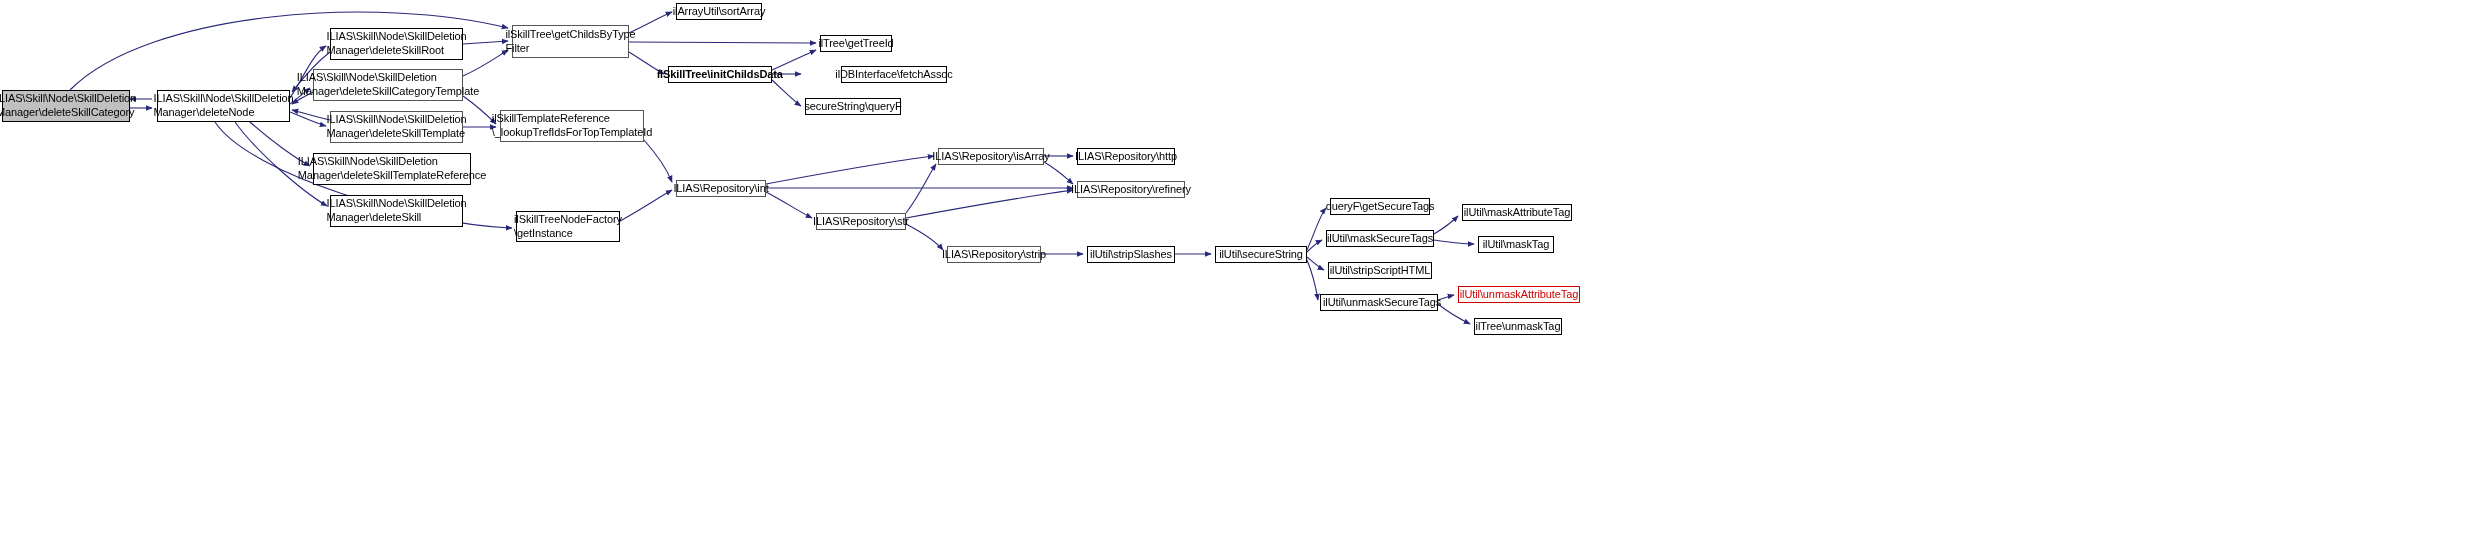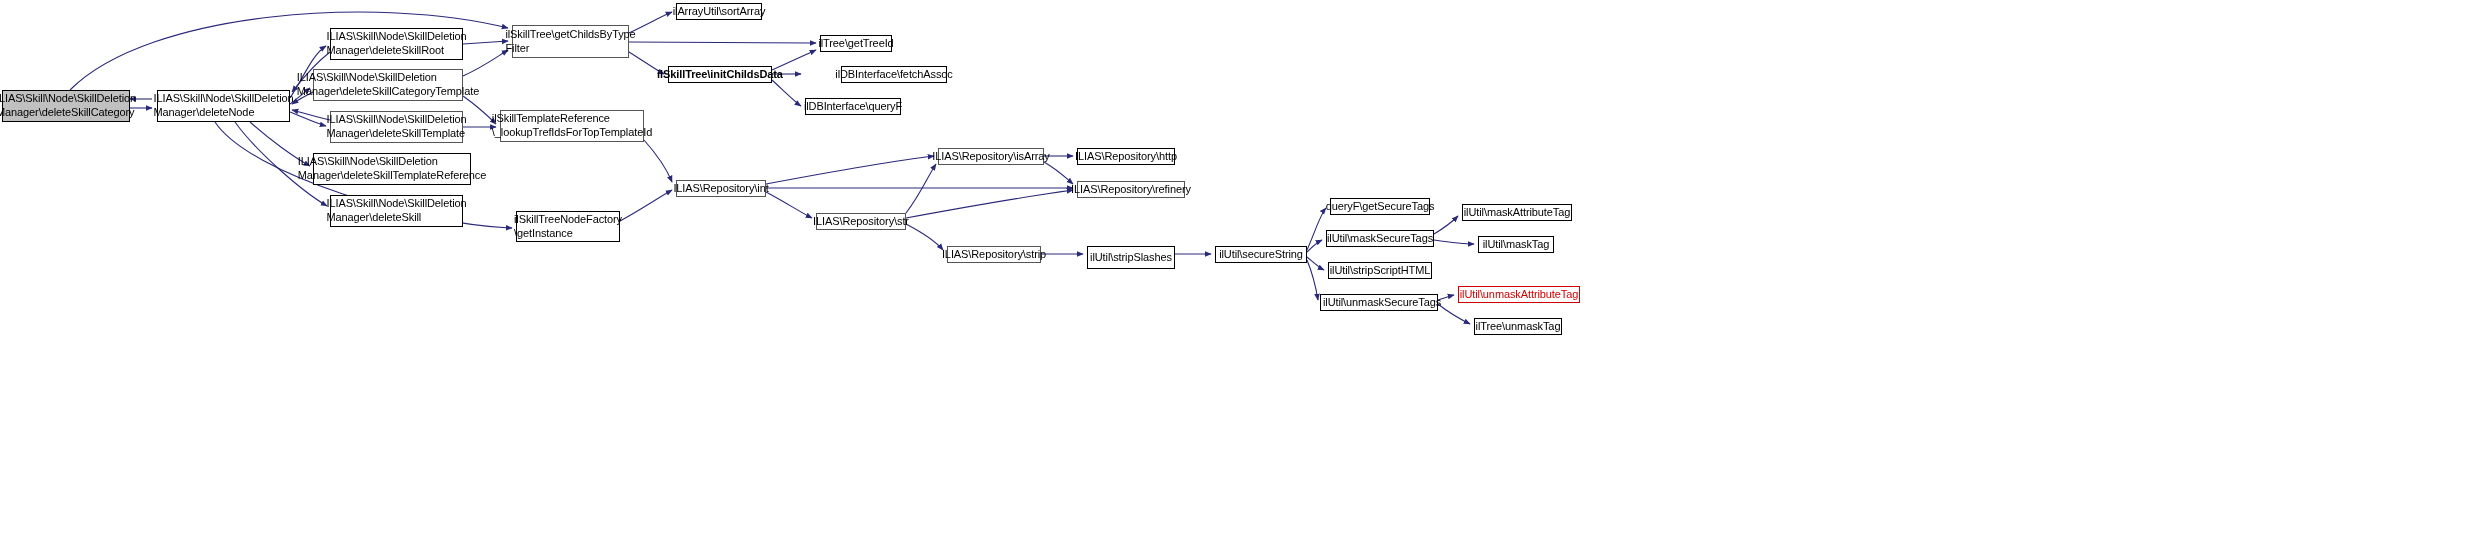--- a/index.html
+++ b/index.html
@@ -84,28 +84,28 @@
     <div class="node thick" style="left: 512px; top: 25px; width: 117px; height: 33px;">ilSkillTree\getChildsByType
 Filter</div>
     <div class="node thick" style="left: 500px; top: 110px; width: 144px; height: 32px;">ilSkillTemplateReference
 \_lookupTrefIdsForTopTemplateId</div>
     <div class="node" style="left: 516px; top: 211px; width: 104px; height: 31px;">ilSkillTreeNodeFactory
 \getInstance</div>
     <div class="node" style="left: 676px; top: 3px; width: 86px; height: 17px;">ilArrayUtil\sortArray</div>
     <div class="node" style="left: 820px; top: 35px; width: 72px; height: 17px;">ilTree\getTreeId</div>
     <div class="node" style="left: 668px; top: 66px; width: 104px; height: 17px; font-weight: bold;">ilSkillTree\initChildsData</div>
     <div class="node" style="left: 805px; top: 66px; width: 106px; height: 17px; margin-left: 36px;">ilDBInterface\fetchAssoc</div>
-    <div class="node" style="left: 805px; top: 98px; width: 96px; height: 17px;">ilDBInterface\queryF</div>
+    <div class="node" style="left: 805px; top: 98px; width: 96px; height: 17px;">secureString\queryF</div>
     <div class="node thick" style="left: 676px; top: 180px; width: 90px; height: 17px;">ILIAS\Repository\int</div>
     <div class="node thick" style="left: 816px; top: 213px; width: 90px; height: 17px;">ILIAS\Repository\str</div>
     <div class="node thick" style="left: 947px; top: 246px; width: 94px; height: 17px;">ILIAS\Repository\strip</div>
     <div class="node thick" style="left: 938px; top: 148px; width: 106px; height: 17px;">ILIAS\Repository\isArray</div>
     <div class="node" style="left: 1077px; top: 148px; width: 98px; height: 17px;">ILIAS\Repository\http</div>
     <div class="node thick" style="left: 1077px; top: 181px; width: 108px; height: 17px;">ILIAS\Repository\refinery</div>
-    <div class="node" style="left: 1087px; top: 246px; width: 88px; height: 23px;">ilUtil\stripSlashes</div>
+    <div class="node" style="left: 1087px; top: 246px; width: 88px; height: 17px;">ilUtil\stripSlashes</div>
     <div class="node" style="left: 1215px; top: 246px; width: 92px; height: 17px;">ilUtil\secureString</div>
     <div class="node" style="left: 1330px; top: 198px; width: 100px; height: 17px;">queryF\getSecureTags</div>
     <div class="node" style="left: 1326px; top: 230px; width: 108px; height: 17px;">ilUtil\maskSecureTags</div>
     <div class="node" style="left: 1328px; top: 262px; width: 104px; height: 17px;">ilUtil\stripScriptHTML</div>
     <div class="node" style="left: 1320px; top: 294px; width: 118px; height: 17px; padding-left: 8px;">ilUtil\unmaskSecureTags</div>
     <div class="node" style="left: 1462px; top: 204px; width: 110px; height: 17px;">ilUtil\maskAttributeTag</div>
     <div class="node" style="left: 1478px; top: 236px; width: 76px; height: 17px;">ilUtil\maskTag</div>
     <div class="node redlabel" style="left: 1458px; top: 286px; width: 122px; height: 17px;">ilUtil\unmaskAttributeTag</div>
     <div class="node" style="left: 1474px; top: 318px; width: 88px; height: 17px;">ilTree\unmaskTag</div>
   </div>

